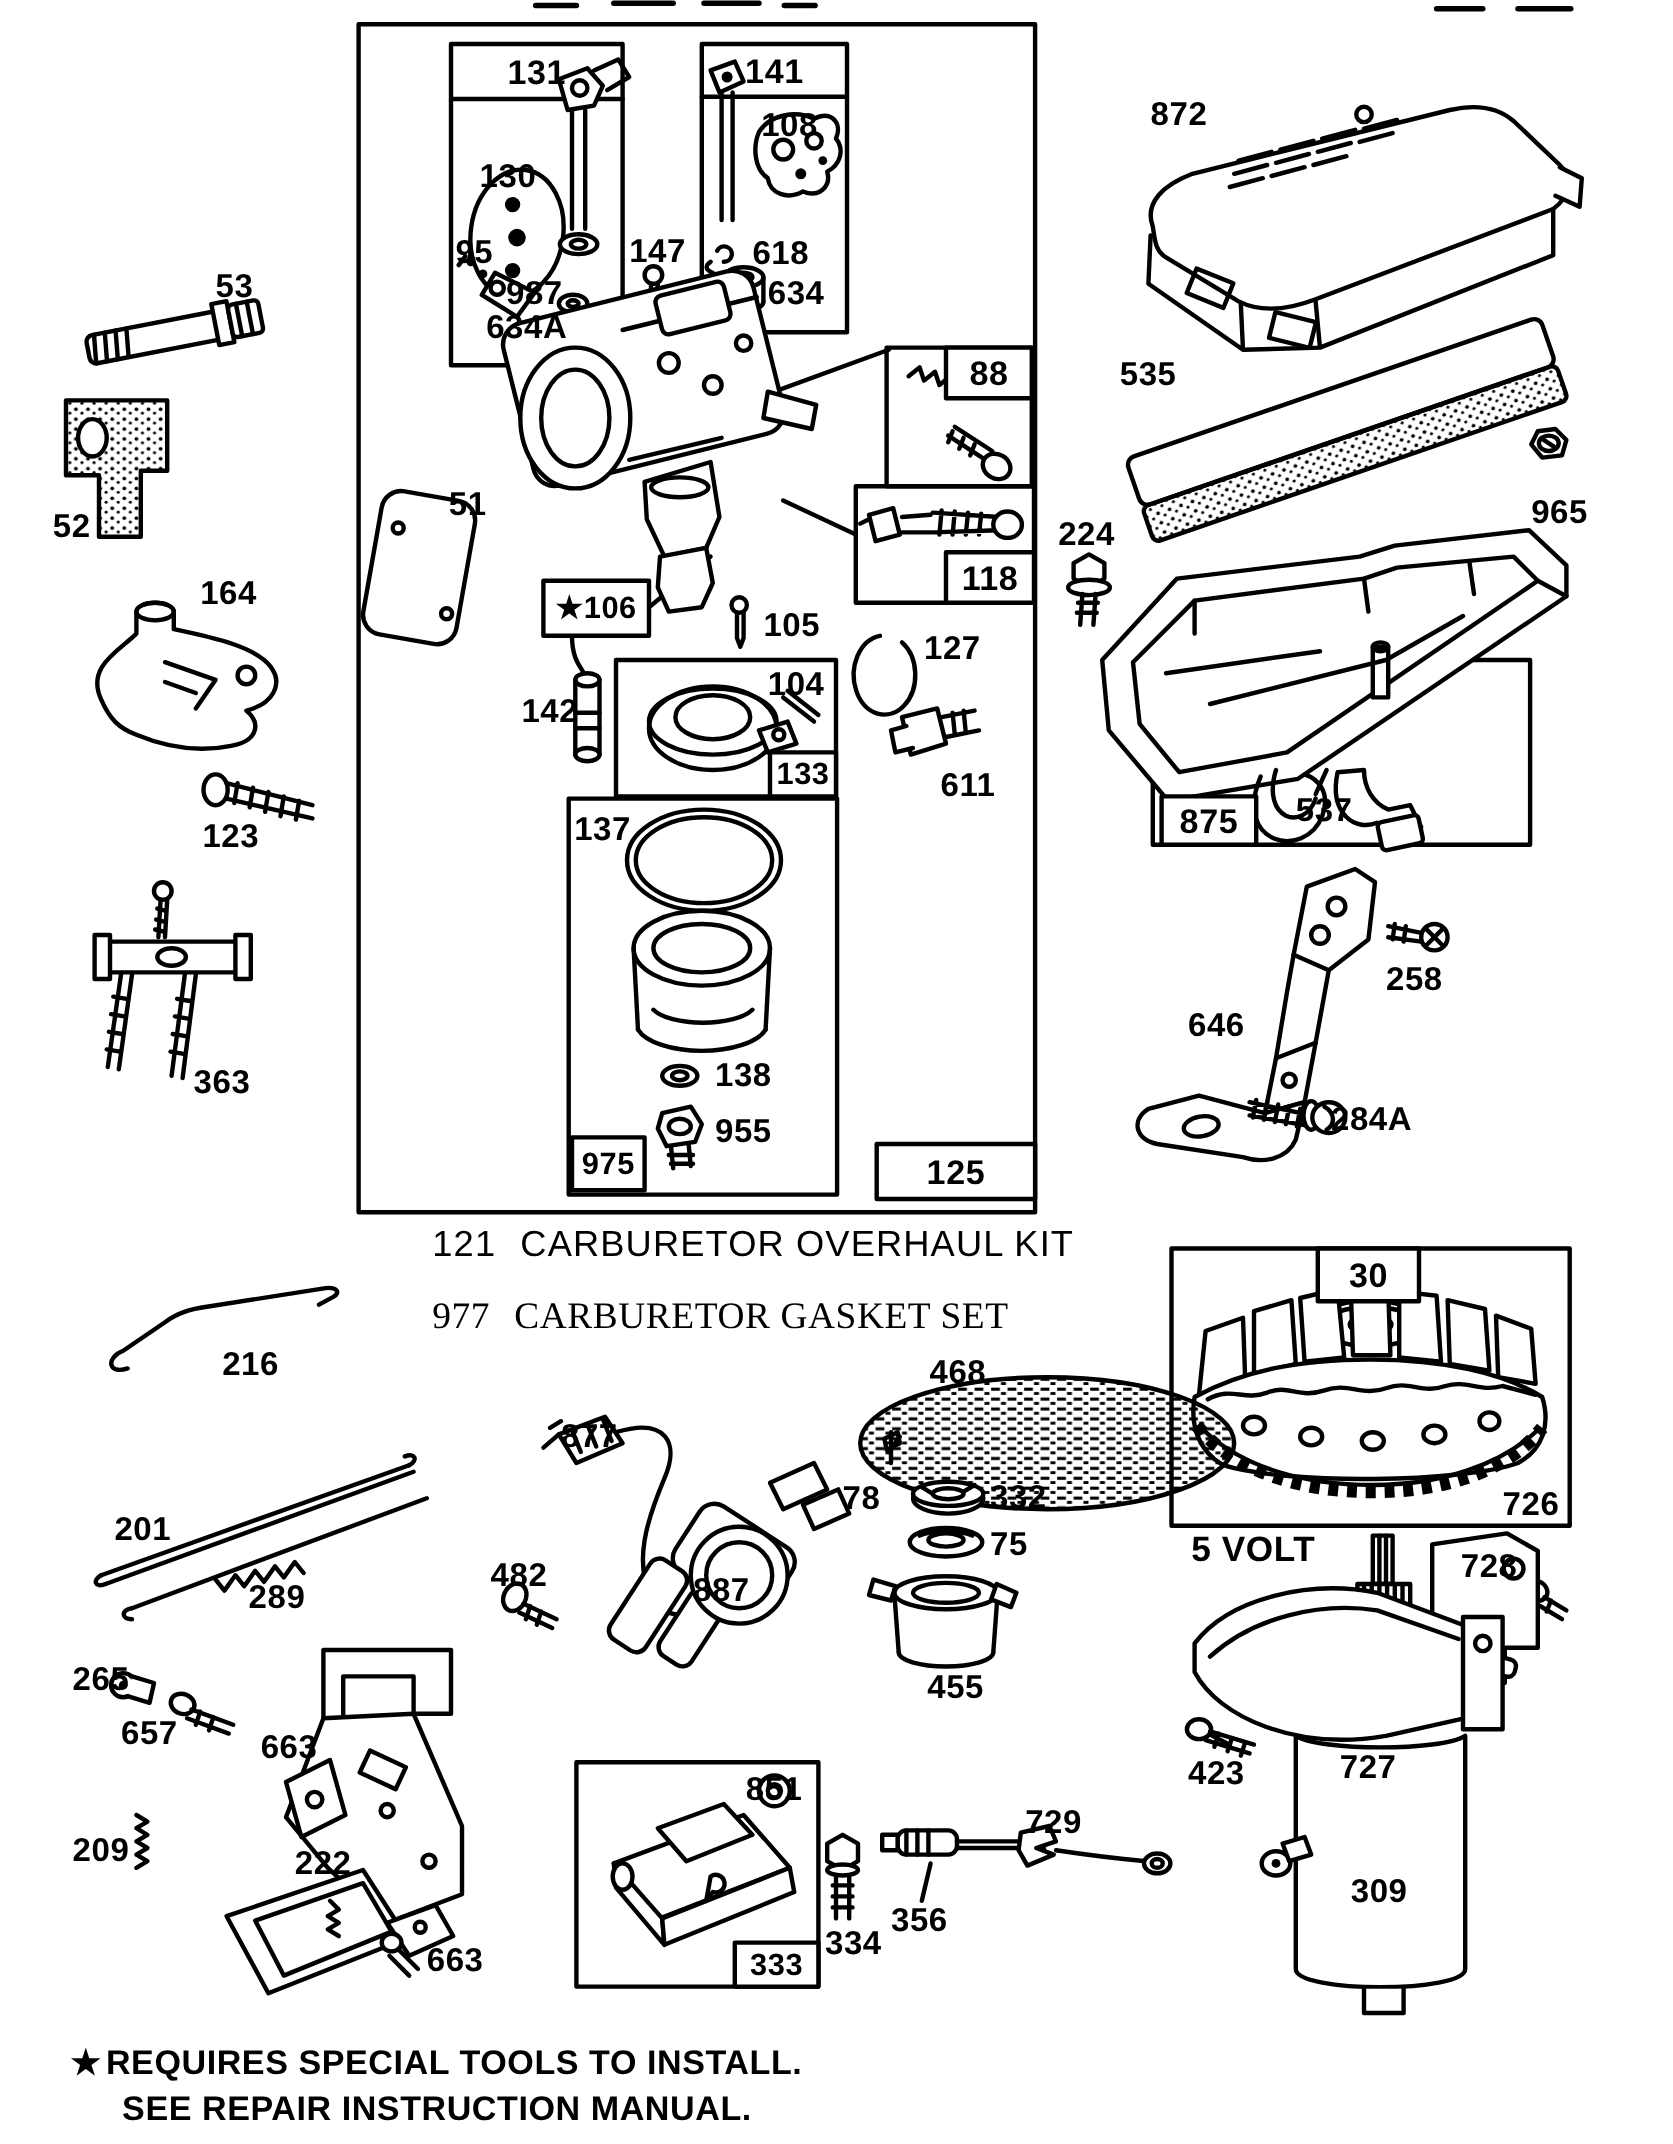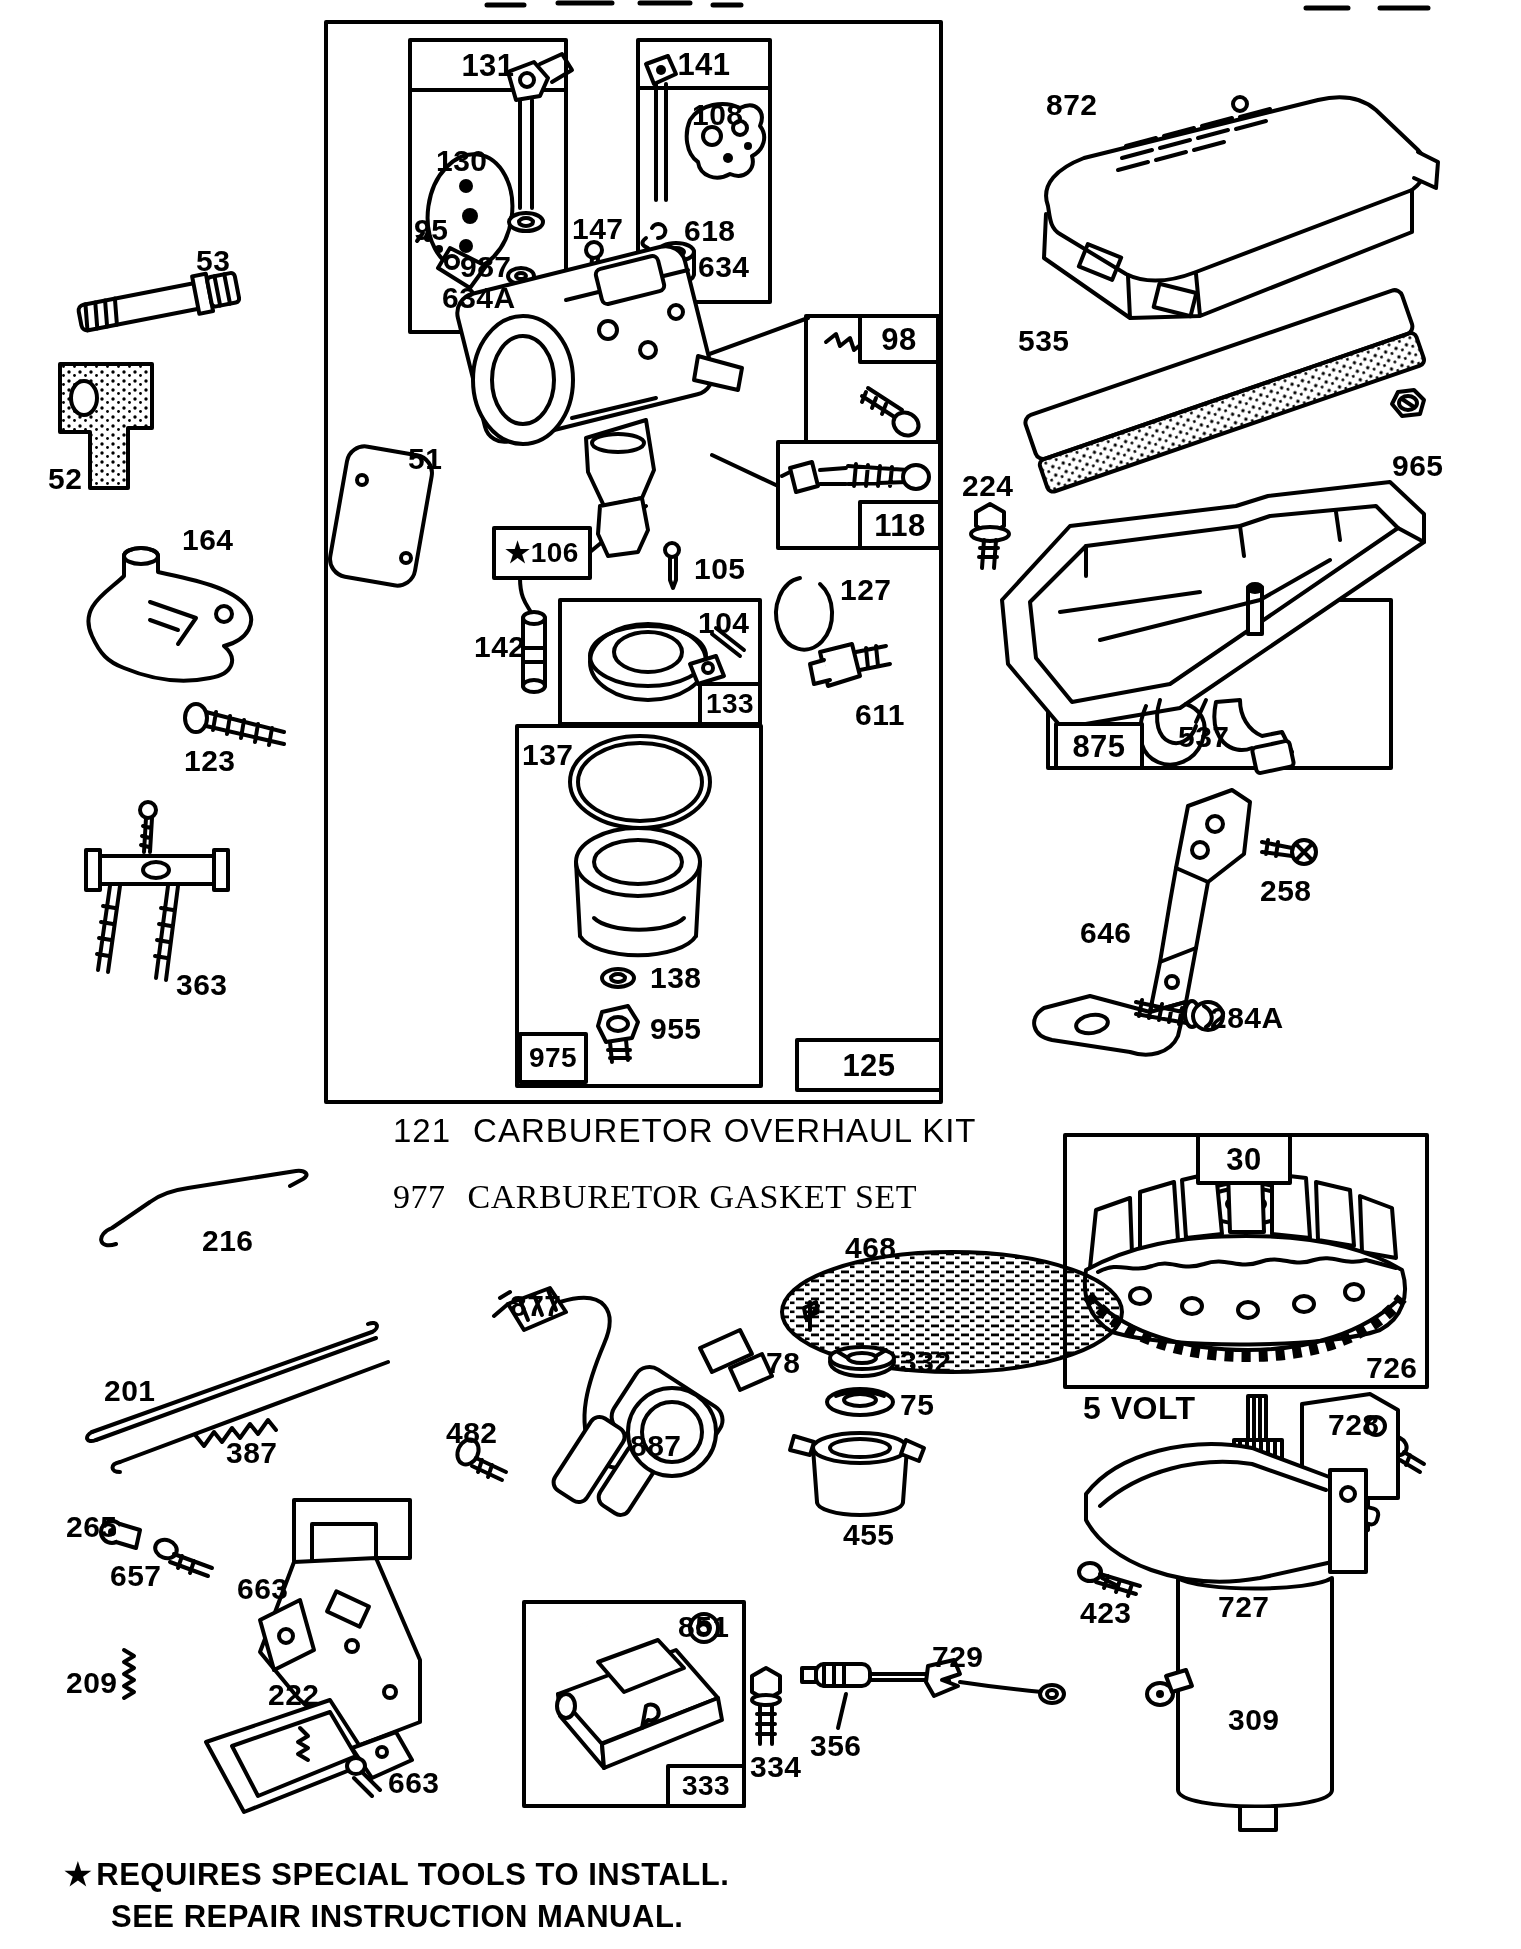--- a/index.html
+++ b/index.html
@@ -461,21 +461,21 @@
  <rect class="fw" x="520" y="1034" width="66" height="48"></rect>
  <rect class="fw" x="797" y="1040" width="144" height="50"></rect>
  <rect class="fw" x="1056" y="724" width="86" height="44"></rect>
  <rect class="fw" x="1198" y="1135" width="92" height="48"></rect>
  <rect class="fw" x="668" y="1766" width="76" height="40"></rect>
 </g>
 </svg>
 
 <div class="blbl" style="left:410px;top:40px;width:156px;height:50px">131</div>
 <div class="blbl" style="left:638px;top:40px;width:132px;height:48px">141</div>
-<div class="blbl" style="left:860px;top:316px;width:78px;height:46px">98</div>
+<div class="blbl" style="left:860px;top:316px;width:78px;height:46px">88</div>
 <div class="blbl" style="left:860px;top:502px;width:80px;height:46px">118</div>
 <div class="blbl" style="left:494px;top:528px;width:96px;height:50px;font-size:28px">★106</div>
 <div class="blbl" style="left:700px;top:684px;width:60px;height:40px;font-size:28px">133</div>
 <div class="blbl" style="left:520px;top:1034px;width:66px;height:48px;font-size:28px">975</div>
 <div class="blbl" style="left:797px;top:1040px;width:144px;height:50px">125</div>
 <div class="blbl" style="left:1056px;top:724px;width:86px;height:44px">875</div>
 <div class="blbl" style="left:1198px;top:1135px;width:92px;height:48px">30</div>
 <div class="blbl" style="left:668px;top:1766px;width:76px;height:40px;font-size:28px">333</div>
 
 <div class="lbl" style="left:436px;top:146px">130</div>
@@ -503,21 +503,21 @@
 <div class="lbl" style="left:1046px;top:90px">872</div>
 <div class="lbl" style="left:1018px;top:326px">535</div>
 <div class="lbl" style="left:1392px;top:451px">965</div>
 <div class="lbl" style="left:962px;top:471px">224</div>
 <div class="lbl" style="left:1178px;top:722px">537</div>
 <div class="lbl" style="left:1080px;top:918px">646</div>
 <div class="lbl" style="left:1260px;top:876px">258</div>
 <div class="lbl" style="left:1210px;top:1003px">284A</div>
 <div class="lbl" style="left:202px;top:1226px">216</div>
 <div class="lbl" style="left:104px;top:1376px">201</div>
-<div class="lbl" style="left:226px;top:1438px">387</div>
+<div class="lbl" style="left:226px;top:1438px">289</div>
 <div class="lbl" style="left:446px;top:1418px">482</div>
 <div class="lbl" style="left:510px;top:1291px">877</div>
 <div class="lbl" style="left:630px;top:1431px">887</div>
 <div class="lbl" style="left:845px;top:1233px">468</div>
 <div class="lbl" style="left:766px;top:1348px">78</div>
 <div class="lbl" style="left:900px;top:1347px">332</div>
 <div class="lbl" style="left:900px;top:1390px">75</div>
 <div class="lbl" style="left:843px;top:1520px">455</div>
 <div class="lbl" style="left:1366px;top:1353px">726</div>
 <div class="lbl" style="left:1083px;top:1392px;font-size:32px">5 VOLT</div>

